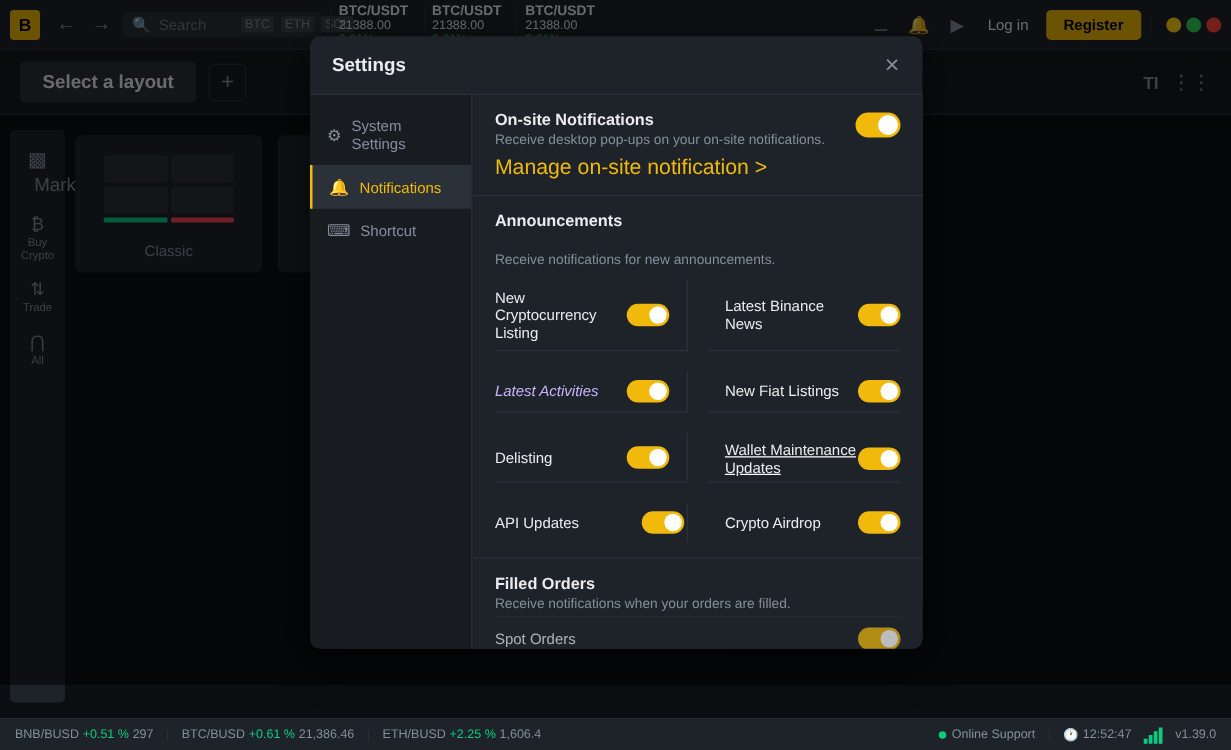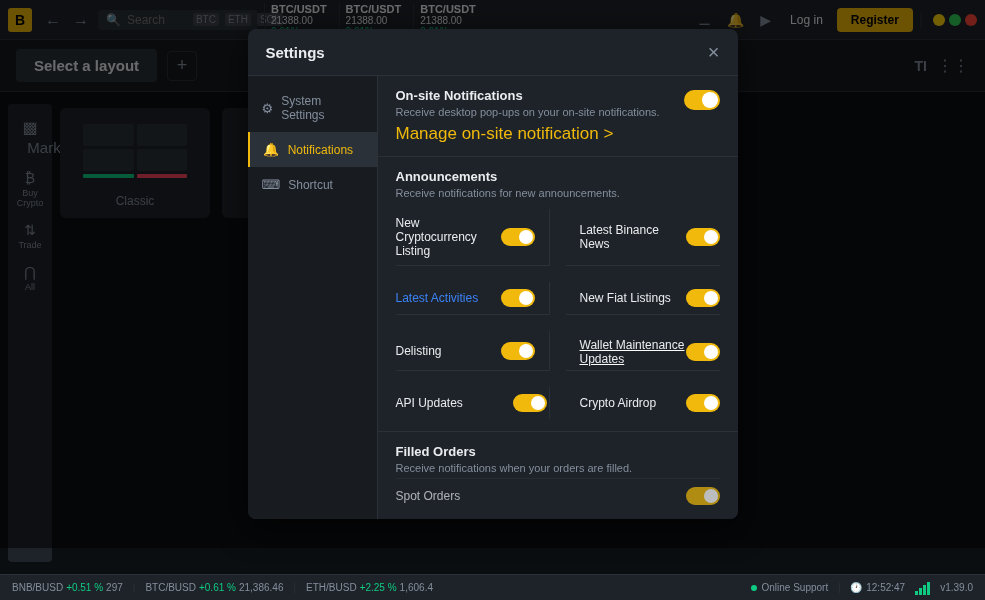--- a/index.html
+++ b/index.html
@@ -140,39 +140,39 @@
               <div style="font-size:11px;color:#848e9c;margin-bottom:6px;">Receive desktop pop-ups on your on-site notifications.</div>
               <span style="font-size:17px;color:#f0b90b;cursor:pointer;">Manage on-site notification &gt;</span>
             </div>
             <div style="width:36px;height:20px;background:#f0b90b;border-radius:10px;position:relative;cursor:pointer;flex-shrink:0;margin-top:2px;">
               <div style="width:16px;height:16px;background:#fff;border-radius:50%;position:absolute;right:2px;top:2px;"></div>
             </div>
           </div>
         </div>
 
         <div style="padding:12px 18px;border-bottom:1px solid #2b3139;">
-          <div style="font-size:13px;font-weight:600;color:#eaecef;margin-bottom:3px;">Announcements</div>
+          <div style="font-size:13px;font-weight:600;color:#eaecef;margin-bottom:18px;">Announcements</div>
           <div style="font-size:11px;color:#848e9c;margin-bottom:10px;">Receive notifications for new announcements.</div>
           <div style="display:grid;grid-template-columns:1fr 1fr;gap:16px;">
 
             <div style="display:flex;align-items:center;justify-content:space-between;padding:7px 14px 7px 0;border-bottom:1px solid #2b3139;border-right:1px solid #2b3139;">
               <span style="font-size:12px;color:#eaecef;">New Cryptocurrency Listing</span>
               <div style="width:34px;height:18px;background:#f0b90b;border-radius:9px;position:relative;cursor:pointer;flex-shrink:0;">
                 <div style="width:14px;height:14px;background:#fff;border-radius:50%;position:absolute;right:2px;top:2px;"></div>
               </div>
             </div>
             <div style="display:flex;align-items:center;justify-content:space-between;padding:7px 0 7px 14px;border-bottom:1px solid #2b3139;">
               <span style="font-size:12px;color:#eaecef;">Latest Binance News</span>
               <div style="width:34px;height:18px;background:#f0b90b;border-radius:9px;position:relative;cursor:pointer;flex-shrink:0;">
                 <div style="width:14px;height:14px;background:#fff;border-radius:50%;position:absolute;right:2px;top:2px;"></div>
               </div>
             </div>
 
             <div style="display:flex;align-items:center;justify-content:space-between;padding:7px 14px 7px 0;border-bottom:1px solid #2b3139;border-right:1px solid #2b3139;">
-              <span style="font-size:12px;color:#3b82f6;">Latest Activities</span>
+              <span style="font-size:12px;color:#c4b5fd;font-style:italic;">Latest Activities</span>
               <div style="width:34px;height:18px;background:#f0b90b;border-radius:9px;position:relative;cursor:pointer;flex-shrink:0;">
                 <div style="width:14px;height:14px;background:#fff;border-radius:50%;position:absolute;right:2px;top:2px;"></div>
               </div>
             </div>
             <div style="display:flex;align-items:center;justify-content:space-between;padding:7px 0 7px 14px;border-bottom:1px solid #2b3139;">
               <span style="font-size:12px;color:#eaecef;">New Fiat Listings</span>
               <div style="width:34px;height:18px;background:#f0b90b;border-radius:9px;position:relative;cursor:pointer;flex-shrink:0;">
                 <div style="width:14px;height:14px;background:#fff;border-radius:50%;position:absolute;right:2px;top:2px;"></div>
               </div>
             </div>

